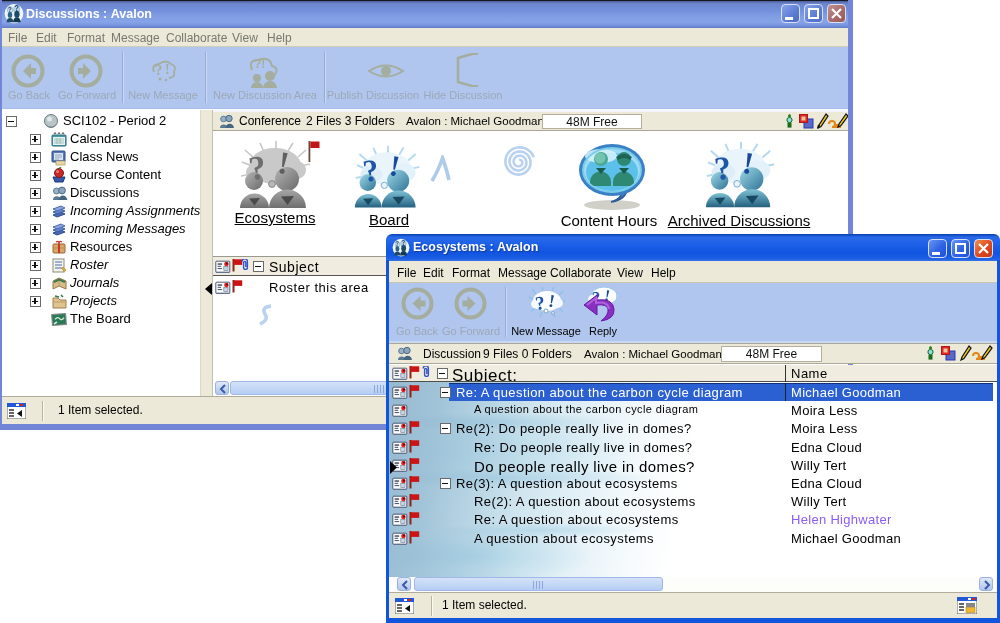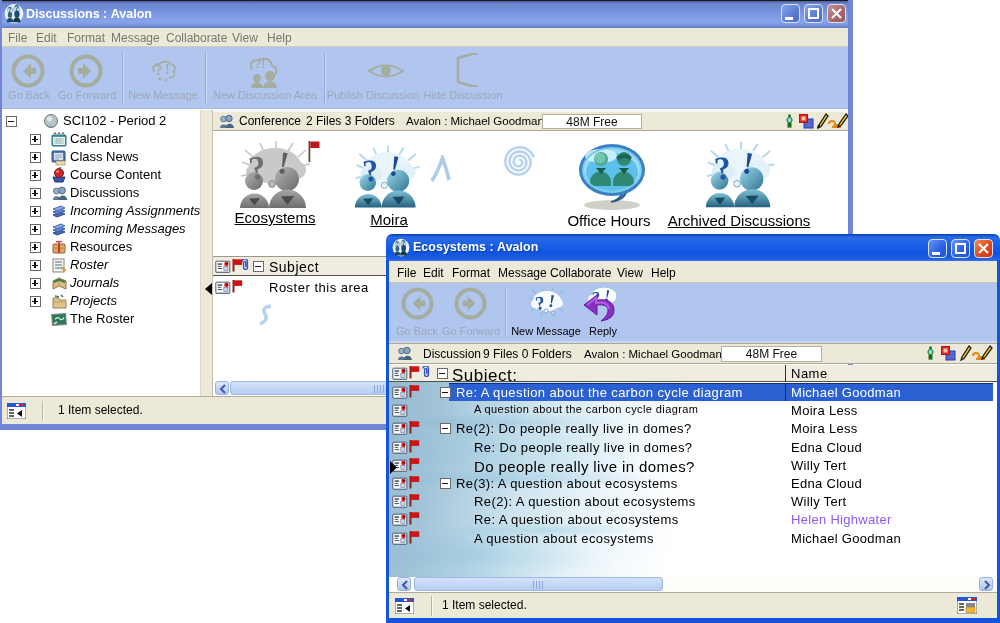--- a/index.html
+++ b/index.html
@@ -290,21 +290,21 @@
       <path d="M2 5 l5 0 l2 2 l6 0 l0 8 l-13 0 Z" fill="#e0c490" stroke="#a08050"></path>
       <path d="M2 9 l13 0" stroke="#c0a060"></path>
       <path d="M4 3 l4 1 M10 2 l2 2" stroke="#3a7a4a" stroke-width="1.6"></path>
     </svg>
   <div class="trow" style="left:70px;top:292px;font-style:italic">Projects</div>
   <svg class="abs" style="left:51px;top:311px" width="17" height="17">
       <rect x="1" y="3" width="14" height="11" fill="#2a7a58" stroke="#888" transform="rotate(-4 8 8)"></rect>
       <path d="M4 8 q3 -3 5 0 q2 2 4 -1" stroke="#d8ecd8" fill="none" stroke-width="1.2" transform="rotate(-4 8 8)"></path>
       <path d="M3 13 l3 -2" stroke="#ddd" stroke-width="1.6"></path>
     </svg>
-  <div class="trow" style="left:70px;top:310px">The Roster</div>
+  <div class="trow" style="left:70px;top:310px">The Board</div>
 
   <div class="split"></div>
   <svg class="abs" style="left:204px;top:283px" width="9" height="12">
       <path d="M8 0 L8 12 L1 6 Z" fill="#000"></path>
     </svg>
 
   <div class="rpane">
     <div class="confbar" style="left:0;top:0;width:635px;height:19px"></div>
     <svg class="abs" style="left:5px;top:2px" width="17" height="16">
         <circle cx="5.5" cy="5" r="2.8" fill="#9ab0c4" stroke="#5a7a94"></circle>
@@ -377,21 +377,21 @@
       <circle cx="16" cy="41" r="9" fill="url(#ghead)"></circle>
       <path d="M2 68 a14.5 14.5 0 0 1 29 0 Z" fill="url(#gteal)"></path>
       <path d="M11 58.5 l5.5 7 l5.5 -7.5 Z" fill="#174a60"></path>
       <circle cx="49" cy="39" r="12" fill="url(#ghead)"></circle>
       <path d="M31 68 a18.5 18.5 0 0 1 37 0 Z" fill="url(#gteal)"></path>
       <path d="M43 56.5 l6.5 8.5 l6.5 -9 Z" fill="#174a60"></path>
     <text x="11" y="38" font-size="34" font-weight="bold" fill="#1f55a8" font-family="Liberation Serif" transform="rotate(-8 28 28)">?</text>
         <text x="40" y="34" font-size="32" font-weight="bold" fill="#1a4a9c" font-family="Liberation Serif" transform="rotate(10 48 24)">!</text>
         <circle cx="34" cy="44" r="3.4" fill="#e8f4fa" stroke="#7aa8c8"></circle>
       </svg>
-    <div class="abs" style="left:176px;top:99px;transform:translateX(-50%);font-size:15px;text-decoration:underline;white-space:nowrap">Moira</div>
+    <div class="abs" style="left:176px;top:99px;transform:translateX(-50%);font-size:15px;text-decoration:underline;white-space:nowrap">Board</div>
 
     <svg class="abs" style="left:360px;top:30px" width="78" height="72" viewBox="0 0 78 72">
       <ellipse cx="39" cy="63" rx="28" ry="5" fill="#d0cfc8"></ellipse>
       <path d="M48 44 q4 12 -10 16 q14 -2 16 -12" fill="#4a88c8" stroke="#2a5a98" stroke-width="1.5"></path>
       <ellipse cx="39" cy="28" rx="33" ry="26" fill="#3a80c4"></ellipse>
       <ellipse cx="39" cy="28" rx="29" ry="22" fill="#9fdcf4"></ellipse>
       <ellipse cx="39" cy="30" rx="26" ry="19" fill="#5cc0ea"></ellipse>
       <ellipse cx="28" cy="14" rx="16" ry="7" fill="#d8f2fc" opacity="0.85"></ellipse>
       <g>
           <circle cx="28" cy="17" r="7" fill="#4aa894"></circle>
@@ -400,21 +400,21 @@
           <path d="M23 26 l5 6 l5 -6 Z" fill="#1a5c4a"></path>
         </g>
       <g>
           <circle cx="51" cy="17" r="7" fill="#2f8872"></circle>
           <path d="M43 15 q8 -6 16 0 l-2 3 q-6 -4 -12 0 Z" fill="#1d6354"></path>
           <path d="M40 40 a10.5 10.5 0 0 1 21 0 l0 4 l-21 0 Z" fill="#2f8872"></path>
           <path d="M46 26 l5 6 l5 -6 Z" fill="#1a5c4a"></path>
         </g>
       <ellipse cx="39" cy="28" rx="29" ry="22" fill="none" stroke="#7accec" stroke-width="2"></ellipse>
     </svg>
-    <div class="abs" style="left:396px;top:100px;transform:translateX(-50%);font-size:15px;white-space:nowrap">Office Hours</div>
+    <div class="abs" style="left:396px;top:100px;transform:translateX(-50%);font-size:15px;white-space:nowrap">Content Hours</div>
 
     <svg class="abs" style="left:491px;top:28px" width="74" height="72" viewBox="0 0 76 72">
       <g stroke="#b4d8f0" stroke-width="2">
           <path d="M14 26 L4 22 M16 18 L7 10 M26 12 L22 3 M38 9 L38 1 M50 11 L55 3 M60 17 L68 10 M63 26 L72 24 M13 34 L3 36"></path>
         </g>
       <ellipse cx="37" cy="26" rx="26" ry="18" fill="#e9f5fb"></ellipse>
       <ellipse cx="20" cy="32" rx="12" ry="9" fill="#ddeef8"></ellipse>
       <ellipse cx="56" cy="30" rx="12" ry="10" fill="#e2f1fa"></ellipse>
 
       <circle cx="16" cy="41" r="9" fill="url(#ghead)"></circle>

